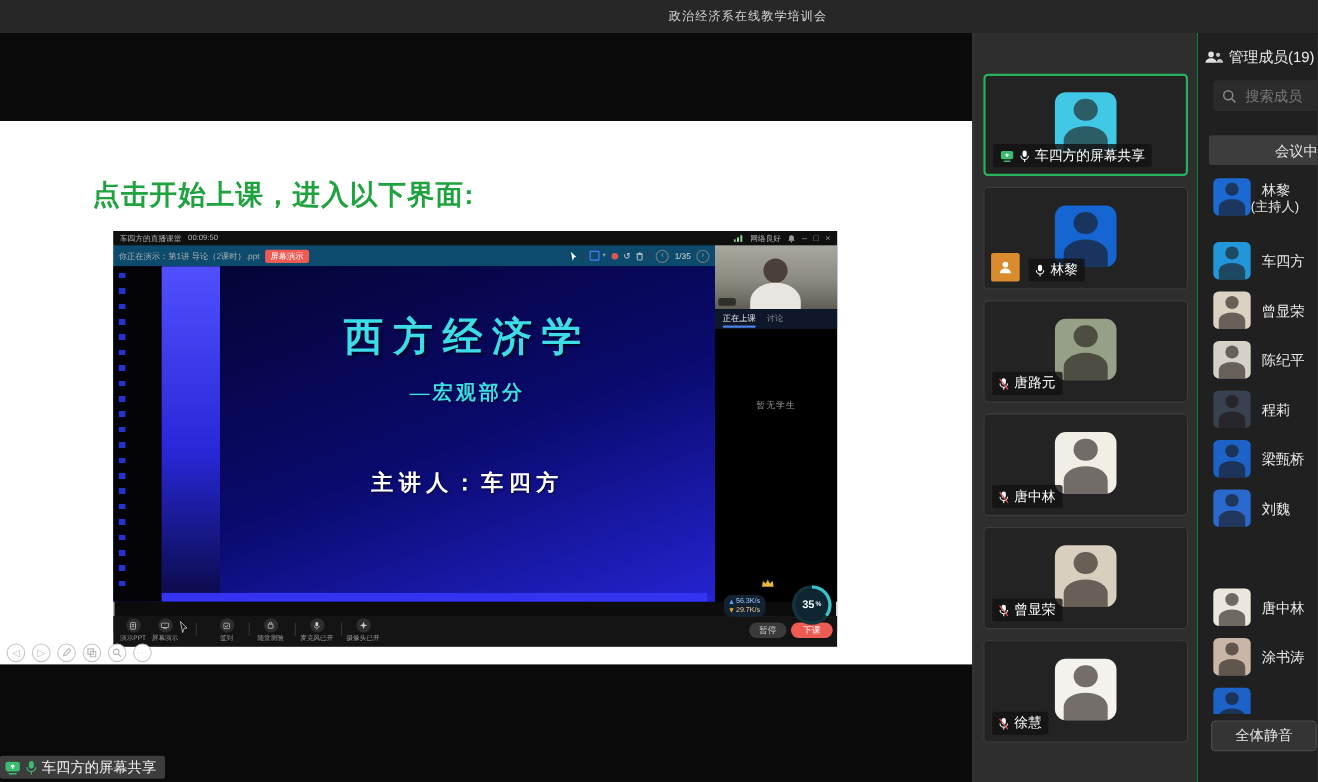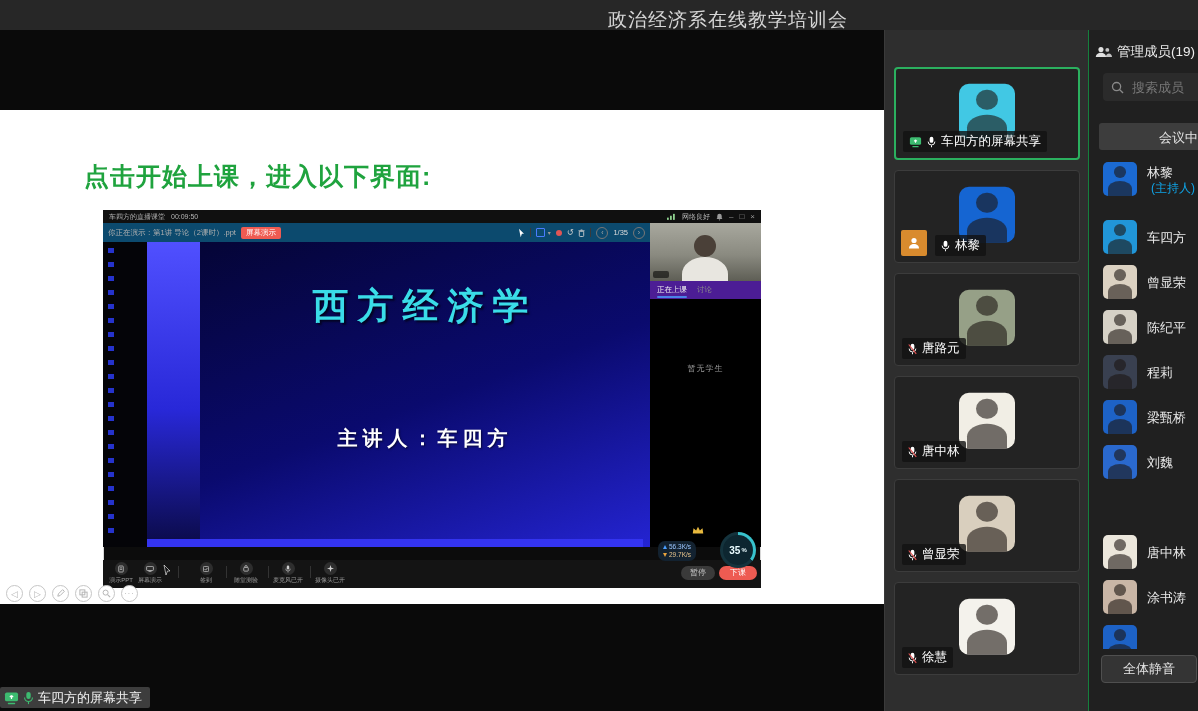--- a/index.html
+++ b/index.html
@@ -3,21 +3,21 @@
 <meta charset="utf-8">
 <style>
   html,body{margin:0;padding:0;}
   body{
     width:1198px;height:711px;overflow:hidden;position:relative;
     background:#161616;font-family:"Liberation Sans","DejaVu Sans",sans-serif;
     -webkit-font-smoothing:antialiased;color:#ddd;
   }
   
   .titlebar{position:absolute;left:0;top:0;width:1198px;height:30px;background:#272727;border-bottom:1px solid #1d1d1d;}
-  .titlebar .wtitle{position:absolute;left:608px;top:7px;font-size:19px;color:#d6d6d6;letter-spacing:1px;}
+  .titlebar .wtitle{position:absolute;left:608px;top:7px;font-size:11px;color:#d6d6d6;letter-spacing:1px;}
   
   .stage{position:absolute;left:0;top:30px;width:884px;height:681px;background:#0a0a0a;overflow:hidden;}
   .slide-white{position:absolute;left:0;top:80px;width:884px;height:494px;background:#ffffff;}
   .instruction{position:absolute;left:84px;top:50px;font-size:25px;font-weight:bold;color:var(--instruction-green,#1fa33e);letter-spacing:1px;}
   
   .inner{position:absolute;left:103px;top:100px;width:658px;height:365px;background:#0c0c0c;box-shadow:0 0 0 1px #d8d8d8 inset;font-family:"Liberation Sans","DejaVu Sans",sans-serif;}
   .in-titlebar{position:absolute;left:0;top:0;width:658px;height:13px;background:#101010;display:flex;align-items:center;padding:0 6px;box-sizing:border-box;font-size:7px;color:#b5b5b5;gap:6px;}
   .in-titlebar .spacer{flex:1;}
   .in-titlebar .win-ctl{color:#9a9a9a;font-size:8px;letter-spacing:0;}
   .in-left{position:absolute;left:0;top:13px;width:547px;height:352px;}
@@ -50,21 +50,21 @@
   .tb-pause{right:46px;width:34px;background:#3a3a3a;color:#cfcfcf;}
   .tb-end{right:4px;width:38px;background:var(--danger-red,#ee5b52);color:#fff;}
   .mini-cursor{position:absolute;left:60px;top:4px;}
   
   .in-right{position:absolute;left:547px;top:13px;width:111px;height:324px;background:#000;}
   .webcam{position:absolute;left:0;top:0;width:111px;height:58px;background:linear-gradient(180deg,#a8a89e 0%,#8a8a80 55%,#5e5e55 100%);overflow:hidden;}
   .webcam .sil{position:absolute;left:28px;top:10px;width:55px;height:55px;}
   .webcam .sil::before{content:"";position:absolute;left:16px;top:2px;width:22px;height:22px;border-radius:50%;background:#4a4038;}
   .webcam .sil::after{content:"";position:absolute;left:4px;top:24px;width:46px;height:34px;border-radius:50% 50% 0 0;background:#e8e6e0;}
   .webcam .chip{position:absolute;left:3px;bottom:3px;width:16px;height:7px;border-radius:2px;background:rgba(0,0,0,.55);}
-  .in-tabs{position:absolute;left:0;top:58px;width:111px;height:18px;background:#4c1d95;display:flex;align-items:center;gap:10px;padding:0 7px;box-sizing:border-box;}
+  .in-tabs{position:absolute;left:0;top:58px;width:111px;height:18px;background:#0f172a;display:flex;align-items:center;gap:10px;padding:0 7px;box-sizing:border-box;}
   .in-tab{font-size:7.5px;color:#8a8a8a;position:relative;height:100%;display:flex;align-items:center;}
   .in-tab.active{color:#f0f0f0;}
   .in-tab.active::after{content:"";position:absolute;left:0;bottom:1px;width:100%;height:2px;background:var(--tab-blue,#4a82e8);border-radius:1px;}
   .empty-text{position:absolute;left:0;top:140px;width:111px;text-align:center;font-size:8px;color:#9a9a9a;letter-spacing:1px;}
   .stats{position:absolute;left:547px;top:318px;width:111px;height:44px;z-index:3;}
   .crown{position:absolute;left:42px;top:-2px;}
   .speed-pill{position:absolute;left:8px;top:13px;background:#132230;border-radius:7px;padding:2px 5px;}
   .speed-row{display:flex;align-items:center;gap:2px;font-size:6.5px;line-height:8px;}
   .arr-up{width:0;height:0;border-left:2.5px solid transparent;border-right:2.5px solid transparent;border-bottom:4px solid #4a9eff;}
   .arr-dn{width:0;height:0;border-left:2.5px solid transparent;border-right:2.5px solid transparent;border-top:4px solid #e8a33d;}
@@ -97,21 +97,21 @@
   .p-head{position:absolute;left:6px;top:13px;display:flex;align-items:center;gap:5px;}
   .p-head .pt{font-size:13.5px;color:#ededed;white-space:nowrap;}
   .p-search{position:absolute;left:14px;top:43px;width:132px;height:28px;background:#2b2b2b;border:none;border-radius:4px;display:flex;align-items:center;gap:6px;padding:0 8px;box-sizing:border-box;}
   .p-search input{background:transparent;border:none;outline:none;color:#ccc;font-size:13px;width:90px;font-family:inherit;}
   .p-search input::placeholder{color:#787878;}
   .p-section{position:absolute;left:10px;top:93px;width:140px;height:27px;background:#3d3d3d;border-radius:3px;}
   .p-section .sl{position:absolute;left:60px;top:6px;font-size:13px;color:#e2e2e2;white-space:nowrap;}
   .m-row{position:absolute;left:0;width:110px;height:42px;}
   .m-ava{position:absolute;left:14px;top:0;width:34px;height:34px;border-radius:5px;}
   .m-name{position:absolute;left:58px;top:2px;font-size:13px;color:#e8e8e8;white-space:nowrap;}
-  .m-role{position:absolute;left:62px;top:18px;font-size:12px;color:#0ea5e9;white-space:nowrap;}
+  .m-role{position:absolute;left:48px;top:18px;font-size:12px;color:#e5e5e5;white-space:nowrap;}
   .m-name.center{top:9px;}
   .m-partial{overflow:hidden;height:24px;}
   .mute-all{position:absolute;left:12px;top:625px;width:96px;height:28px;background:#343434;border:1px solid #4f4f4f;border-radius:4px;color:#e3e3e3;font-size:13px;font-family:inherit;}
   .icon{display:inline-flex;align-items:center;justify-content:center;}
 </style>
 </head>
 <body>
 
 <div class="titlebar">
   <span class="wtitle">政治经济系在线教学培训会</span>
@@ -173,20 +173,21 @@
             <span class="pg-circle">›</span>
           </span>
         </div>
 
         <div class="in-slide">
           <div class="film-col">
               <div class="film-sq"></div>
             </div>
           <div class="blue-band"></div>
           <div class="s-title">西方经济学</div>
+          <div class="s-sub">—宏观部分</div>
           <div class="s-speaker">主讲人：车四方</div>
           <div class="slide-bottom-bar"></div>
         </div>
 
         <div class="in-toolbar">
           <div class="tb-item" style="left:1px">
             <div class="tb-circle">
                 <svg viewBox="0 0 8 10" width="6" height="8">
                   <rect x="1" y="1" width="6" height="8" rx="1" fill="none" stroke="#cfcfcf"></rect>
                   <line x1="2.5" y1="3.5" x2="5.5" y2="3.5" stroke="#cfcfcf"></line>

